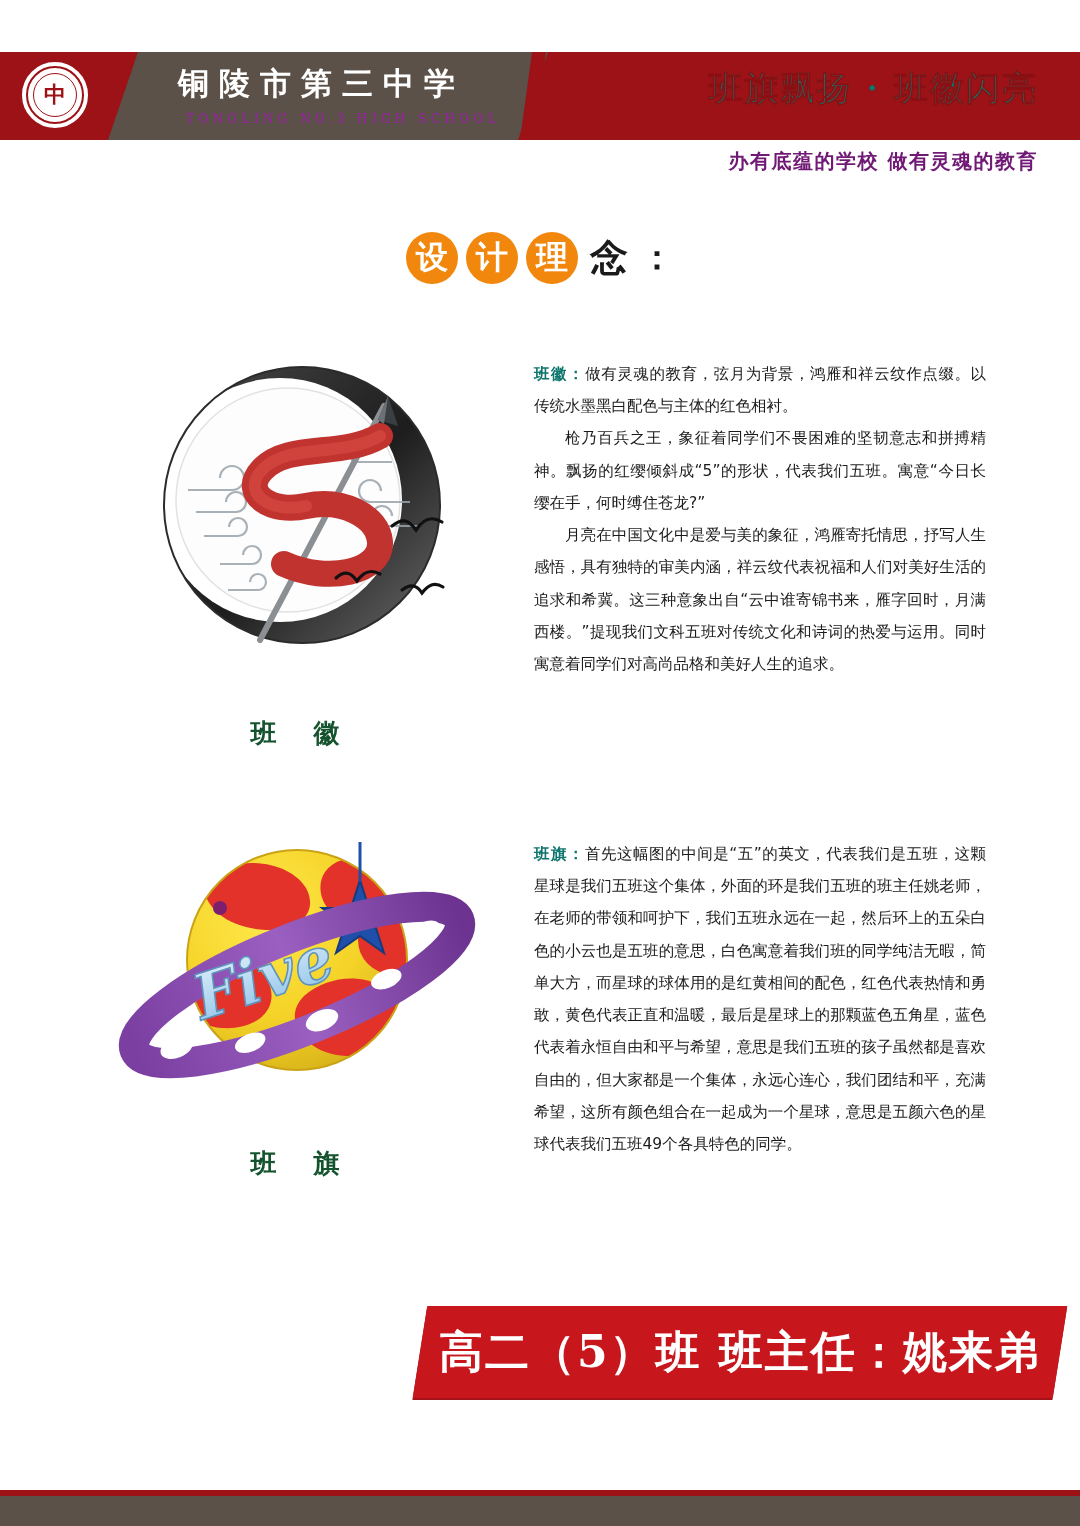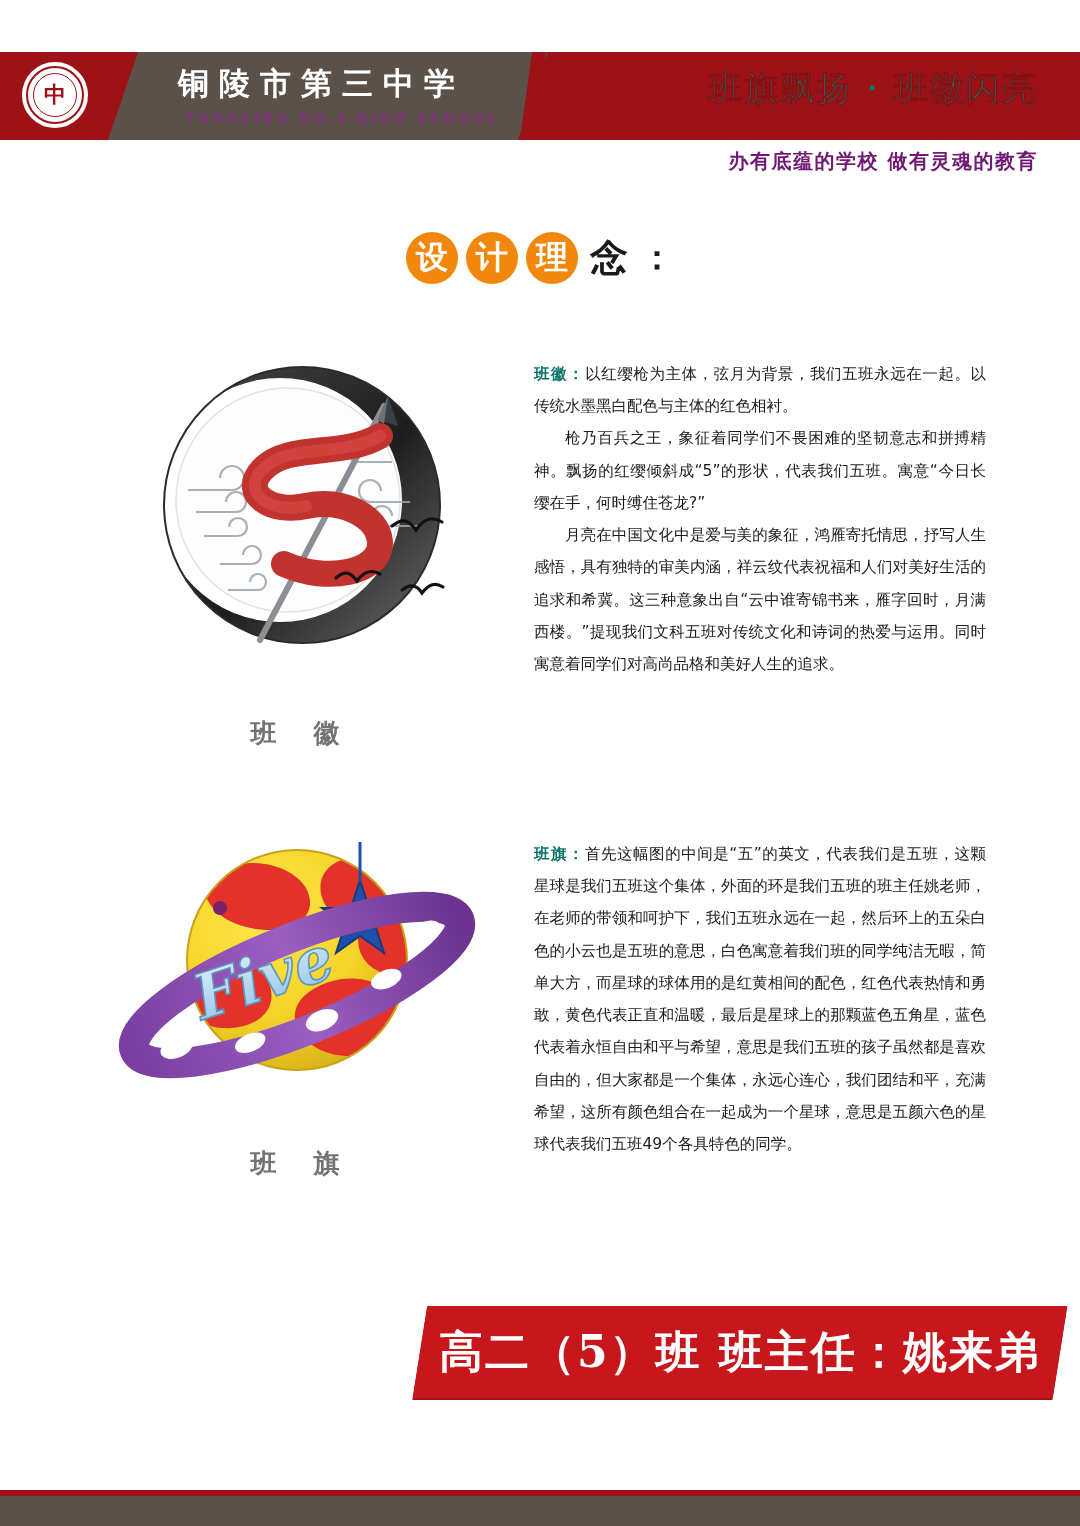--- a/index.html
+++ b/index.html
@@ -156,21 +156,21 @@
     position: absolute;
     left: 0; top: 0;
     width: 420px;
   }
   .figure-caption {
     text-align: center;
     font-size: 26px;
     font-weight: bold;
     letter-spacing: 14px;
     font-family: "DejaVu Serif", serif;
-    color: #737373;
+    color: #14532d;
     margin-top: 16px;
   }
 
   .text-col {
     position: absolute;
     left: 442px; top: 18px;
     width: 452px;
     font-size: 15.5px;
     line-height: 2.08;
     color: #1b1b1b;
@@ -308,21 +308,21 @@
           <path d="M244 238 c10 -9 16 -4 21 3 c7 -10 14 -12 23 -7"></path>
           <path d="M310 250 c10 -8 16 -3 20 3 c7 -9 13 -11 21 -6"></path>
         </g>
       </svg>
     </div>
     <div class="figure-caption">班 徽</div>
   </div>
 
   <div class="text-col">
     <p class="first">
-      <span class="label-red">班徽：</span><span>以红缨枪为主体，弦月为背景，我们五班永远在一起。以传统水墨黑白配色与主体的红色相衬。</span>
+      <span class="label-red">班徽：</span><span>做有灵魂的教育，弦月为背景，鸿雁和祥云纹作点缀。以传统水墨黑白配色与主体的红色相衬。</span>
     </p>
     <p>枪乃百兵之王，象征着同学们不畏困难的坚韧意志和拼搏精神。飘扬的红缨倾斜成“5”的形状，代表我们五班。寓意“今日长缨在手，何时缚住苍龙?”</p>
     <p>月亮在中国文化中是爱与美的象征，鸿雁寄托情思，抒写人生感悟，具有独特的审美内涵，祥云纹代表祝福和人们对美好生活的追求和希冀。这三种意象出自“云中谁寄锦书来，雁字回时，月满西楼。”提现我们文科五班对传统文化和诗词的热爱与运用。同时寓意着同学们对高尚品格和美好人生的追求。</p>
   </div>
 </div>
 
 <div class="block block-flag">
 
   <div class="figure">
     <div class="flag-art">

